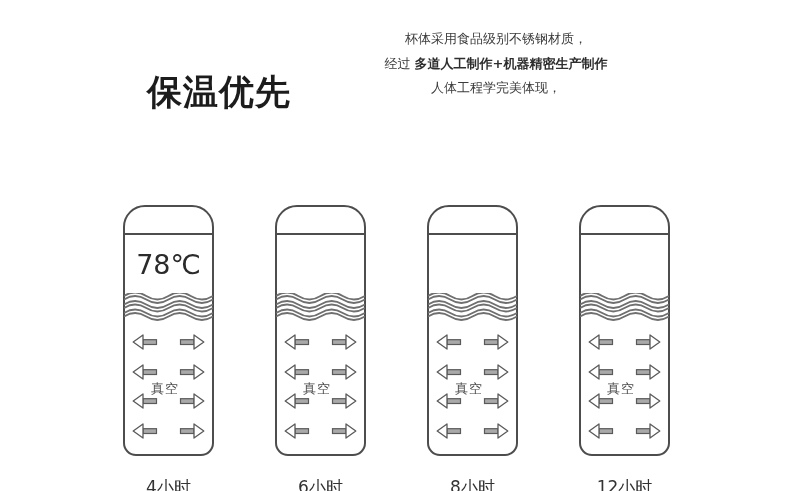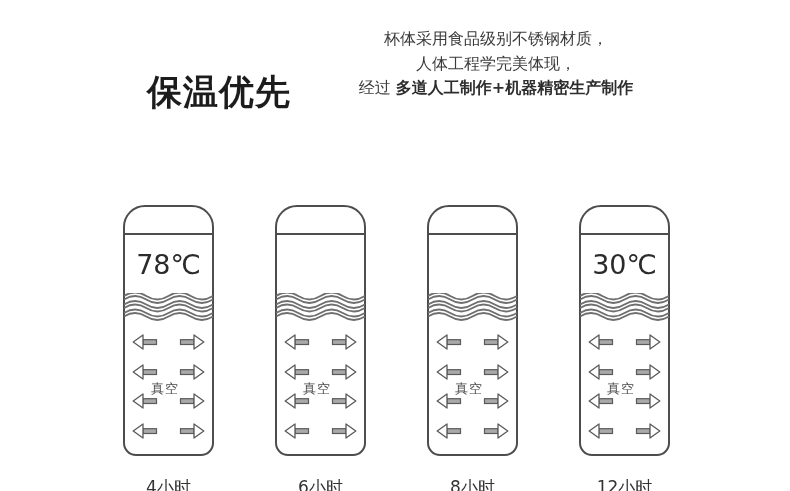--- a/index.html
+++ b/index.html
@@ -11,21 +11,21 @@
     font-family:"DejaVu Sans","Liberation Sans",sans-serif;
   }
   
   .title{
     position:absolute;left:147px;top:46px;
     font-size:35px;font-weight:bold;color:#1c1c1c;
     letter-spacing:1px;white-space:nowrap;
   }
   .desc{
     position:absolute;left:328px;top:27px;width:336px;
-    text-align:center;font-size:16px;color:#3b3b3b;
+    text-align:center;font-size:13px;color:#3b3b3b;
   }
   .desc .line{height:24.5px;line-height:24.5px;white-space:nowrap;}
   .desc .b{font-weight:bold;color:#2e2e2e;}
   
   .bottles{
     position:absolute;left:123px;top:205px;
     display:flex;gap:61px;
   }
   .bottle-col{width:91px;display:flex;flex-direction:column;align-items:center;}
   .bottle{
@@ -62,22 +62,22 @@
 </style>
 </head>
 <body>
 
 <div class="page">
 
   <h1 class="title">保温优先</h1>
 
   <div class="desc" id="desc">
       <div class="line"><span>杯体采用食品级别不锈钢材质，</span></div>
+      <div class="line"><span>经过 </span><span class="b">多道人工制作+机器精密生产制作</span></div>
       <div class="line"><span>人体工程学完美体现，</span></div>
-      <div class="line"><span>经过 </span><span class="b">多道人工制作+机器精密生产制作</span></div>
     </div>
 
   <div class="bottles" id="bottles">
   <div class="bottle-col">
     <div class="bottle">
       <div class="cap"></div>
       <div class="temp">78℃</div>
       <svg class="waves" viewBox="0 0 88 28" preserveAspectRatio="none" fill="none">
         <path d="M0 3  q11 -7 22 0 t22 0 t22 0 t22 0" stroke="#6f6f6f" stroke-width="1.8"></path>
         <path d="M0 6.5 q11 -7 22 0 t22 0 t22 0 t22 0" stroke="#6f6f6f" stroke-width="1.8"></path>
@@ -245,21 +245,20 @@
         </div>
       </div>
       <div class="vacuum">真空</div>
     </div>
     <div class="duration">8小时</div>
   </div>
 
   <div class="bottle-col">
     <div class="bottle">
       <div class="cap"></div>
-      <div class="temp">30℃</div>
       <svg class="waves" viewBox="0 0 88 28" preserveAspectRatio="none" fill="none">
         <path d="M0 3  q11 -7 22 0 t22 0 t22 0 t22 0" stroke="#6f6f6f" stroke-width="1.8"></path>
         <path d="M0 6.5 q11 -7 22 0 t22 0 t22 0 t22 0" stroke="#6f6f6f" stroke-width="1.8"></path>
         <path d="M0 11.5 q11 -7 22 0 t22 0 t22 0 t22 0" stroke="#6f6f6f" stroke-width="1.8"></path>
         <path d="M0 15 q11 -7 22 0 t22 0 t22 0 t22 0" stroke="#6f6f6f" stroke-width="1.8"></path>
         <path d="M0 20 q11 -7 22 0 t22 0 t22 0 t22 0" stroke="#6f6f6f" stroke-width="1.8"></path>
         <path d="M0 23.5 q11 -7 22 0 t22 0 t22 0 t22 0" stroke="#6f6f6f" stroke-width="1.8"></path>
       </svg>
       <div class="arrows">
         <div class="arrow-row">

